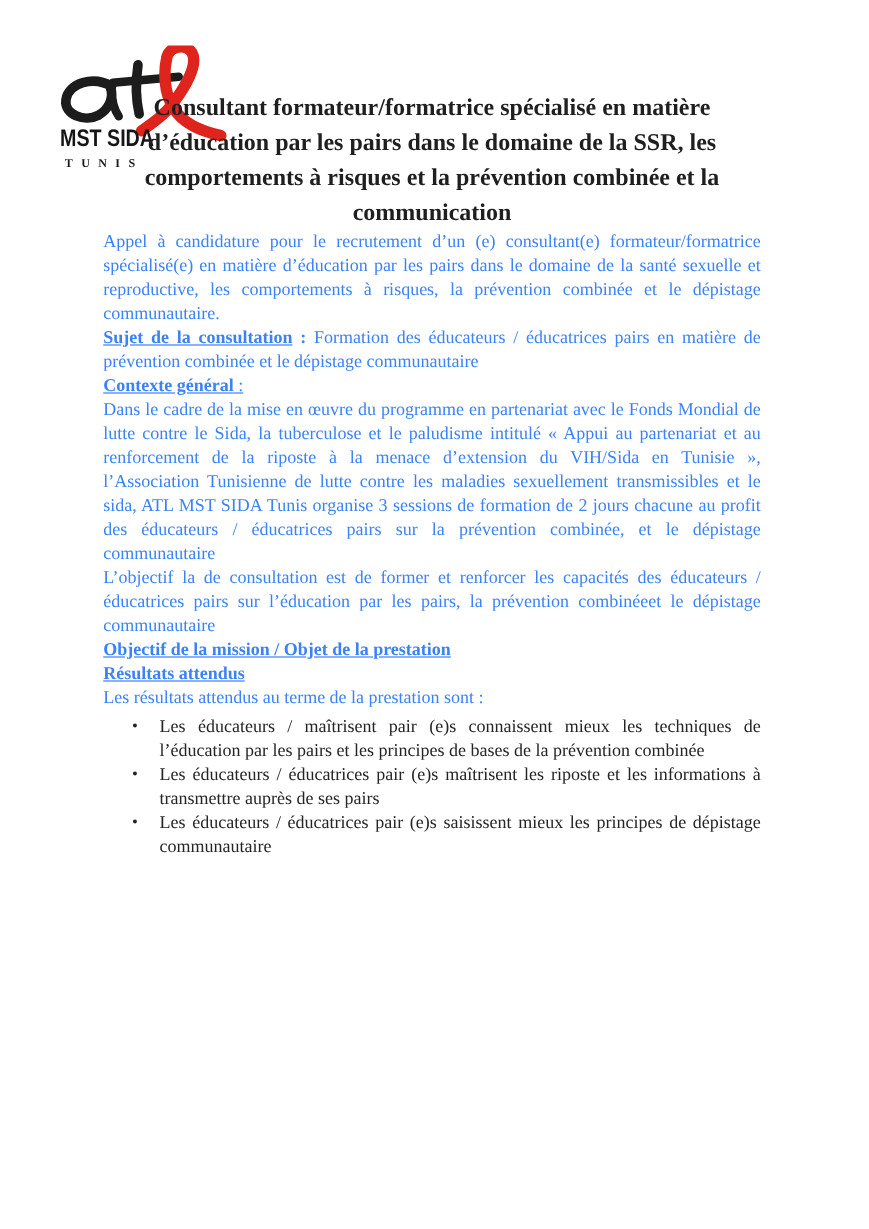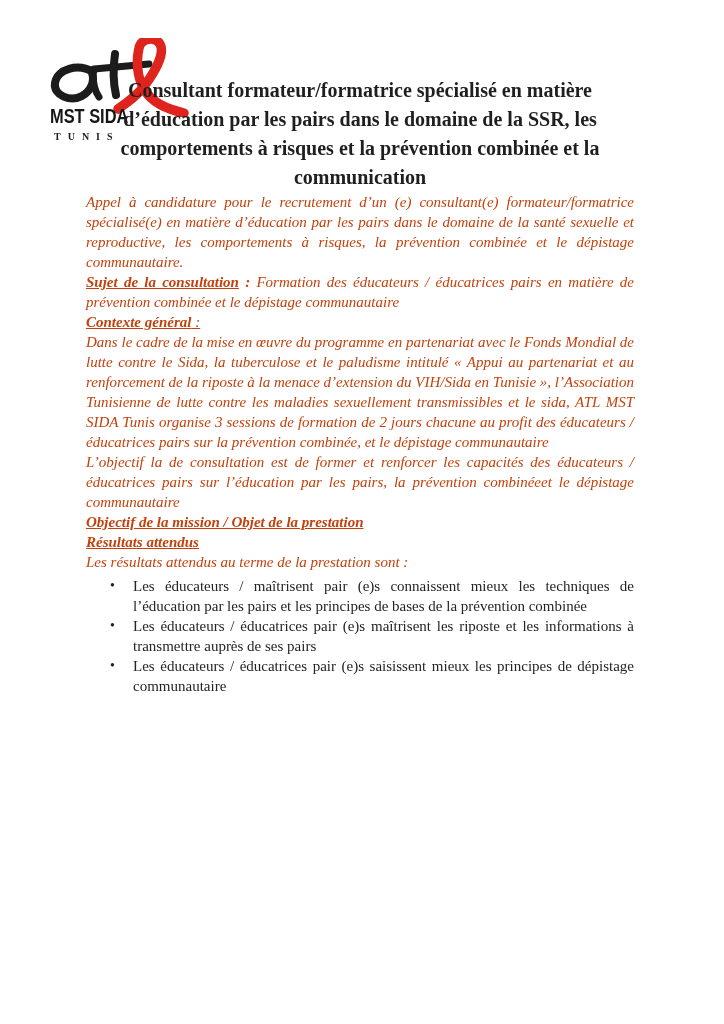--- a/index.html
+++ b/index.html
@@ -32,21 +32,21 @@
   .content { position: absolute; left: 86px; right: 86px; top: 0; }
   .title {
     margin: 76px auto 0 auto;
     max-width: 516px;
     font-size: 20px; font-weight: bold;
     line-height: 29px; text-align: center;
     color: #1f1f1f;
   }
   p.body {
     margin: 0; font-size: 15px; line-height: 20px;
-    text-align: justify; color: #c2410c; font-style: italic;
+    text-align: justify; color: #3b82f6;
   }
   .b { font-weight: bold; }
   .u { text-decoration: underline; margin-top: 24px; }
   .m-intro    { margin-top: 15px; }
   .m-sujet    { margin-top: 18px; }
   .m-ctxh     { margin-top: 15px; }
   .m-ctxb     { margin-top: 19px; }
   .m-objh     { margin-top: 20px; }
   .m-objb     { margin-top: 14px; }
   .m-resh     { margin-top: 23px; }

